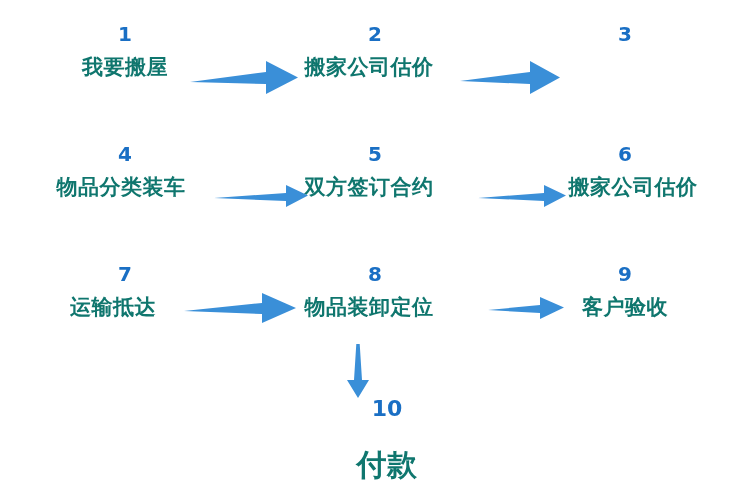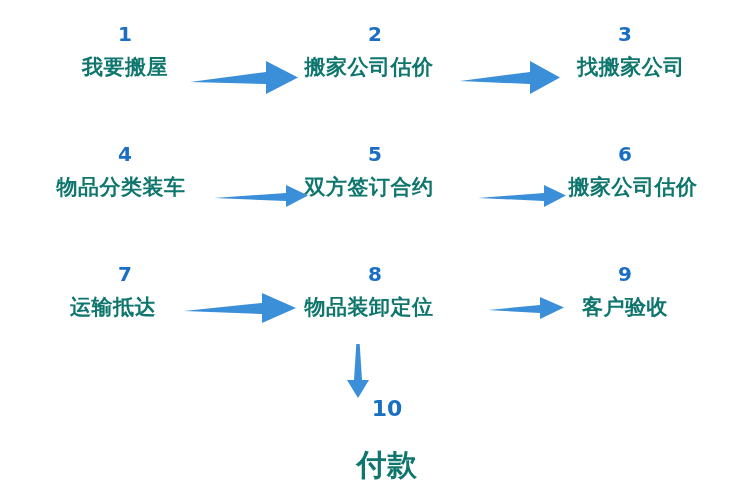--- a/index.html
+++ b/index.html
@@ -116,21 +116,20 @@
       <div class="step-label">我要搬屋</div>
     </div>
 
     <div class="step" id="step-2">
       <div class="step-number">2</div>
       <div class="step-label">搬家公司估价</div>
     </div>
 
     <div class="step" id="step-3">
       <div class="step-number">3</div>
-      <div class="step-label">找搬家公司</div>
     </div>
 
   </div>
 
   <div class="flow-row" id="row-2">
 
     <div class="step" id="step-4">
       <div class="step-number">4</div>
       <div class="step-label">物品分类装车</div>
     </div>

